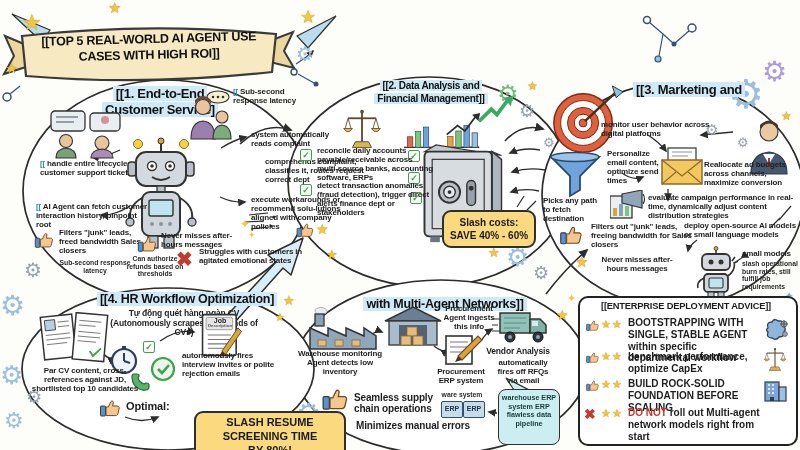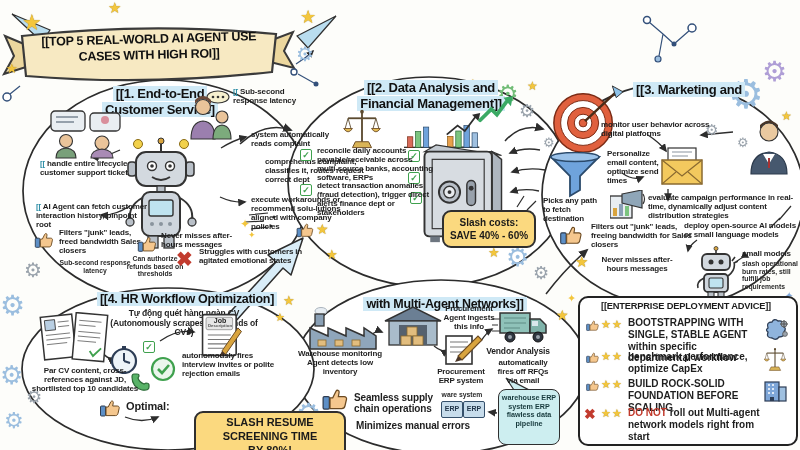--- a/index.html
+++ b/index.html
@@ -221,21 +221,21 @@
   <div class="abs lbl" style="left:59px;top:229px;width:92px">Filters "junk" leads, freed bandwidth Sales closers</div>
   <svg class="abs" style="left:136px;top:233px" width="22" height="22">
       <use href="#sym-thumb"></use>
     </svg>
   <div class="abs lbl" style="left:161px;top:232px;width:72px">Never misses after-hours messages</div>
   <div class="abs sm7 ctr" style="left:58px;top:259px;width:74px">Sub-second response latency</div>
   <div class="abs sm7 ctr" style="left:124px;top:255px;width:62px">Can authorize refunds based on thresholds</div>
   <span class="abs xmark" style="left:176px;top:249px;font-size:20px">✖</span>
   <div class="abs lbl" style="left:199px;top:248px;width:104px">Struggles with customers in agitated emotional states</div>
 
-  <div class="abs sec-title" style="left:318px;top:80px;width:226px;font-size:13px">
+  <div class="abs sec-title" style="left:318px;top:80px;width:226px;font-size:10px">
     <span class="hl">[[2. Data Analysis and</span><br>
     <span class="hl">Financial Management]]</span>
   </div>
   <svg class="abs" style="left:340px;top:108px" width="44" height="44">
       <use href="#sym-scales"></use>
     </svg>
   <svg class="abs" style="left:402px;top:120px" width="34" height="30" viewBox="0 0 38 34">
     <line x1="2" y1="31" x2="36" y2="31" stroke="#333" stroke-width="1.5"></line>
     <rect x="6" y="19" width="6" height="12" fill="#d96b5a" stroke="#7a2a14" stroke-width="0.8"></rect>
     <rect x="15" y="13" width="6" height="18" fill="#7cc47f" stroke="#2c6b38" stroke-width="0.8"></rect>
@@ -304,20 +304,21 @@
     <line x1="20" y1="38" x2="20" y2="48" stroke="#a33" stroke-width="2"></line>
   </svg>
   <div class="abs lbl" style="left:607px;top:150px;width:60px">Personalize email content, optimize send times</div>
   <svg class="abs" style="left:660px;top:146px" width="44" height="40" viewBox="0 0 44 40">
     <rect x="8" y="2" width="28" height="16" fill="#fff" stroke="#333" stroke-width="1.2"></rect>
     <path d="M12 6 H32 M12 10 H28" stroke="#8a94a0" stroke-width="1.2"></path>
     <rect x="2" y="14" width="40" height="24" fill="#f3c95e" stroke="#8a6a30" stroke-width="1.5"></rect>
     <path d="M2 14 L22 30 L42 14" fill="none" stroke="#8a6a30" stroke-width="1.3"></path>
     <path d="M2 38 L16 26 M42 38 L28 26" fill="none" stroke="#8a6a30" stroke-width="1.1"></path>
   </svg>
+  <div class="abs lbl" style="left:704px;top:161px;width:92px">Reallocate ad budgets across channels, maximize conversion</div>
   <svg class="abs" style="left:549px;top:152px" width="52" height="46" viewBox="0 0 52 46">
     <path d="M2 5 L50 5 L31 24 L31 38 L21 44 L21 24 Z" fill="#6fa3dc" stroke="#2b4a6b" stroke-width="1.8"></path>
     <ellipse cx="26" cy="5" rx="24" ry="4.5" fill="#9cc3ea" stroke="#2b4a6b" stroke-width="1.5"></ellipse>
     <circle cx="14" cy="-2" r="1.5" fill="#333"></circle>
       <circle cx="30" cy="-1" r="1.5" fill="#333"></circle>
   </svg>
   <div class="abs lbl" style="left:543px;top:197px;width:58px">Picks any path to fetch destination</div>
   <svg class="abs" style="left:610px;top:190px" width="36" height="30" viewBox="0 0 36 30">
     <rect x="0" y="6" width="22" height="22" fill="#e9eef2" stroke="#333" stroke-width="1.3"></rect>
     <rect x="3" y="18" width="4" height="8" fill="#d9a43e"></rect>

